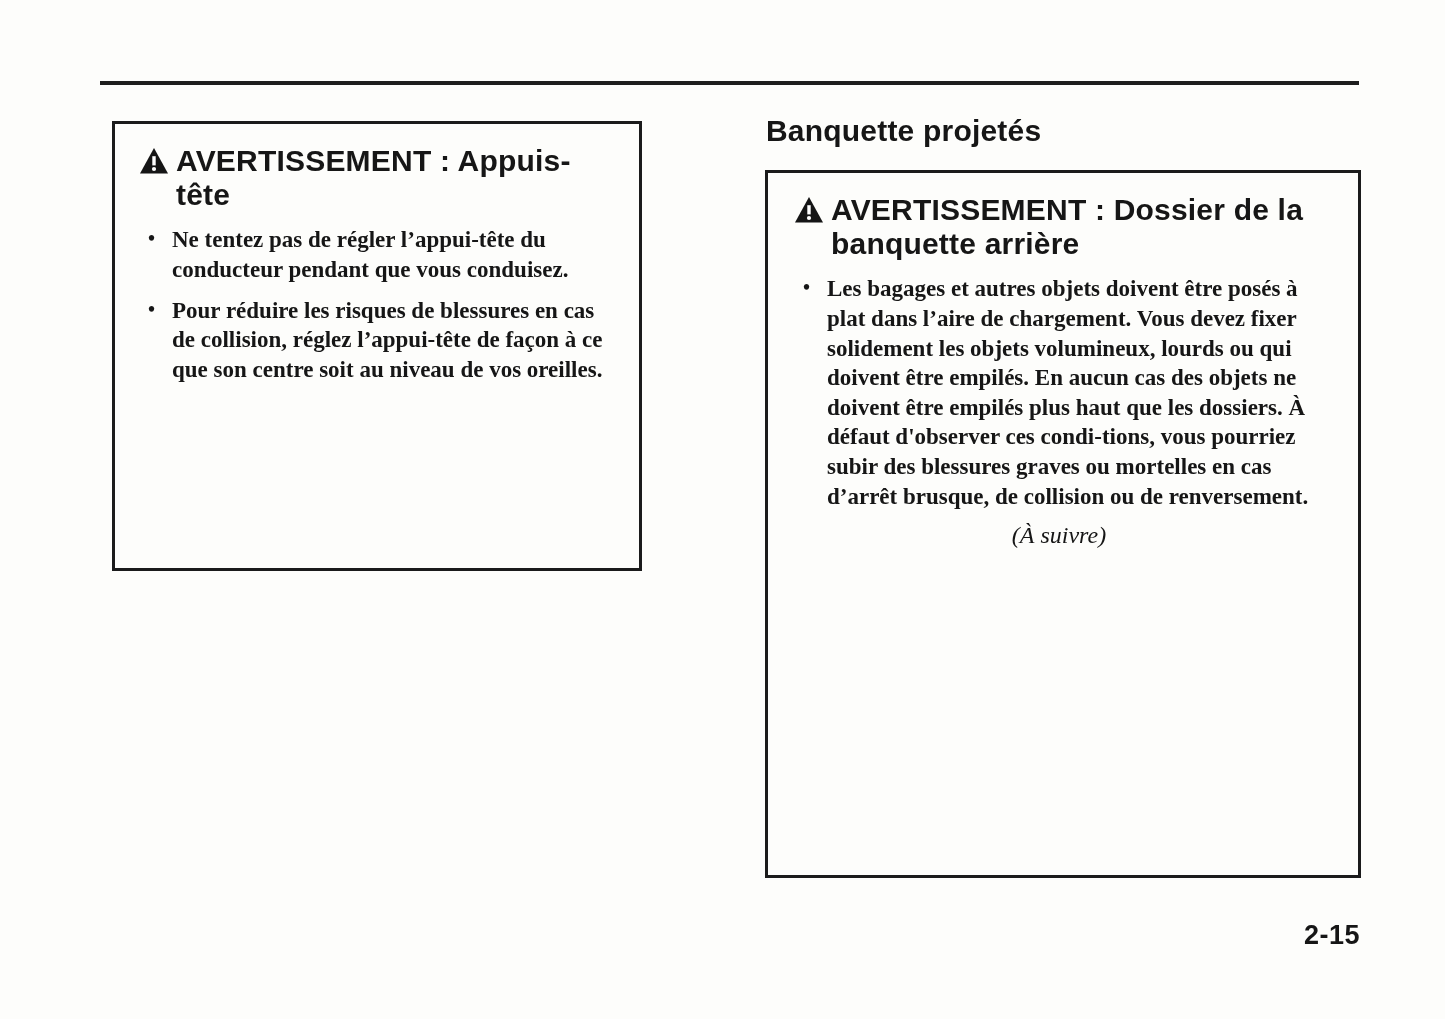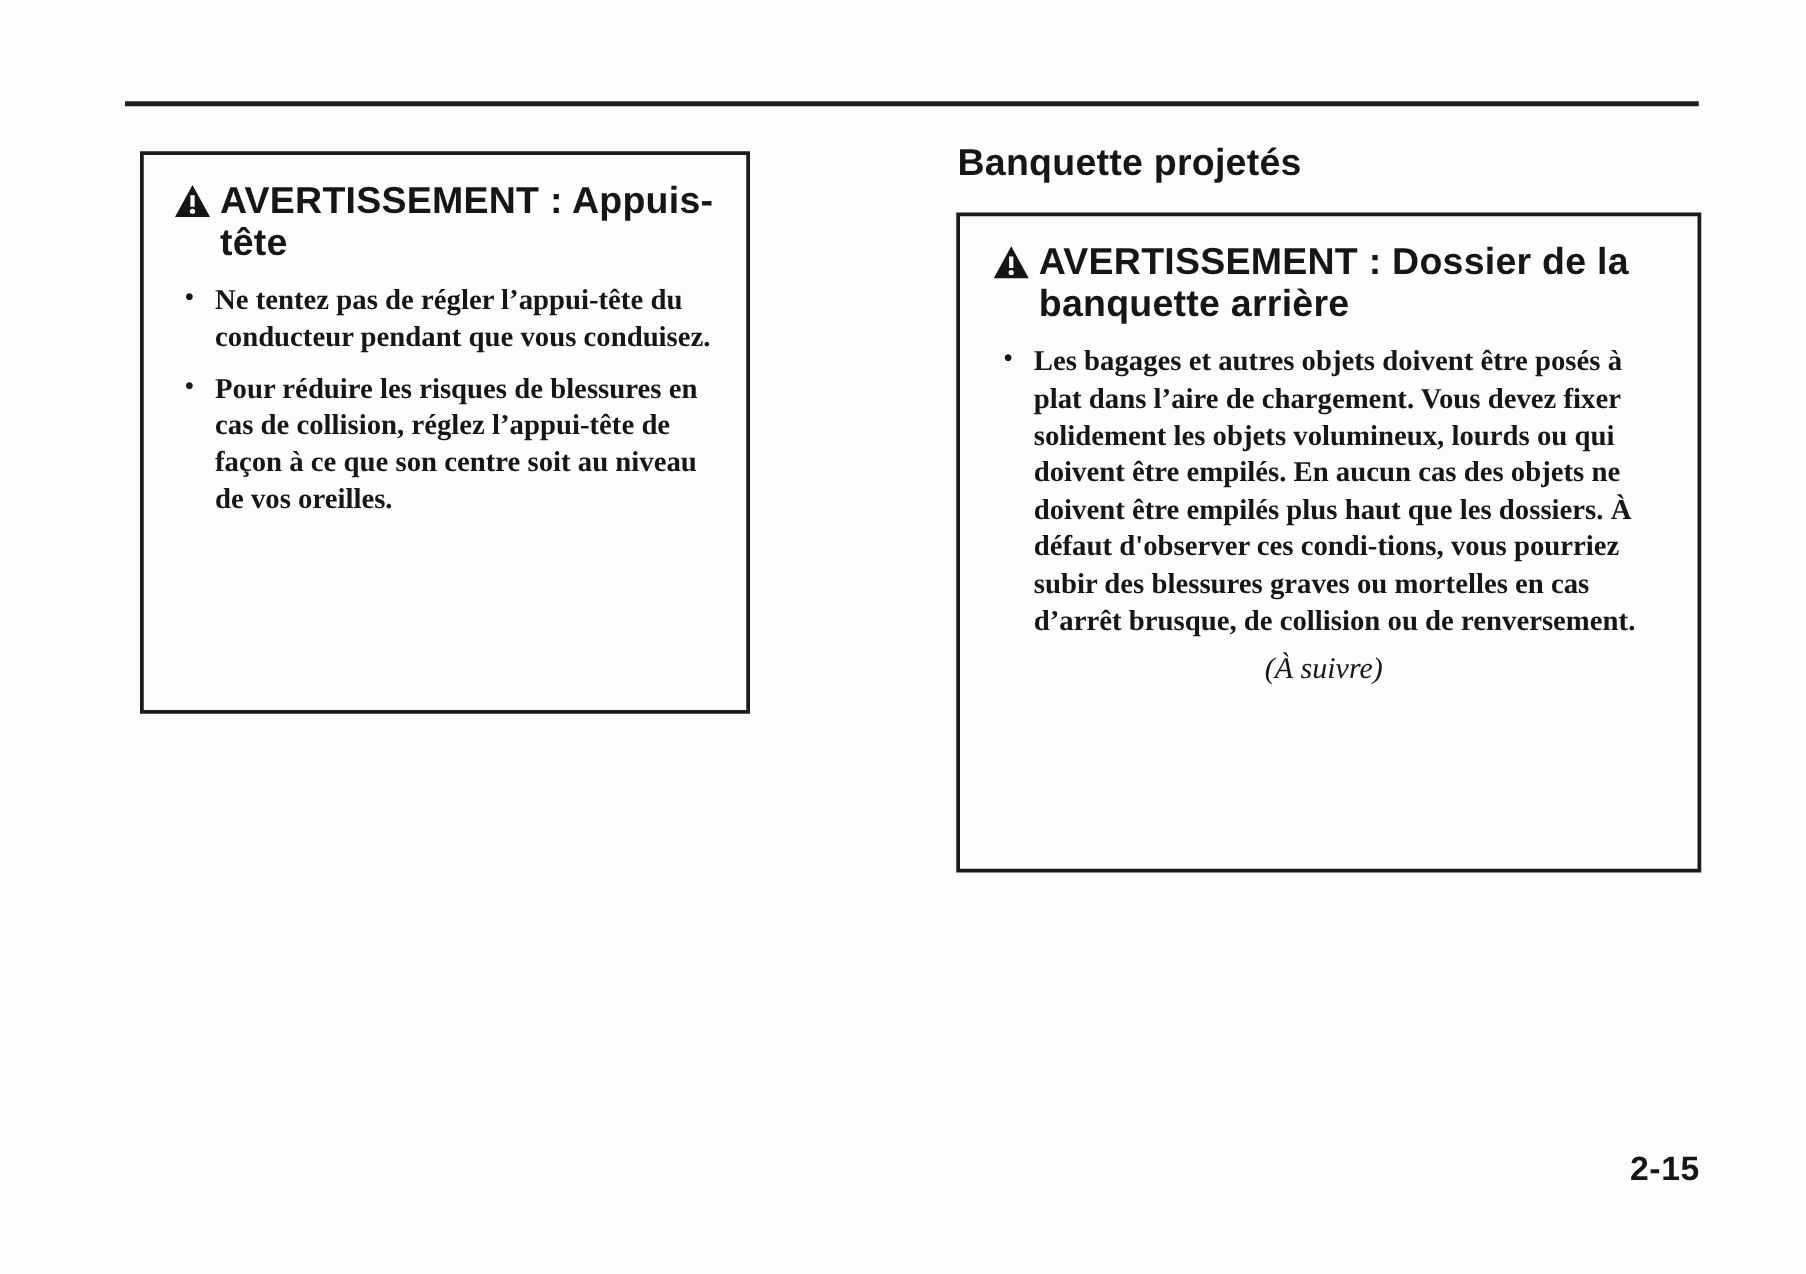--- a/index.html
+++ b/index.html
@@ -21,29 +21,29 @@
     background: #1e1e1e;
   }
   .wbox {
     position: absolute;
     border: 3px solid #1b1b1b;
     background: transparent;
   }
   .left-box {
     left: 112px;
     top: 121px;
-    width: 488px;
+    width: 530px;
     height: 450px;
     padding: 20px 24px 0 24px;
   }
   .right-box {
     left: 765px;
     top: 170px;
     width: 596px;
-    height: 528px;
+    height: 708px;
     padding: 20px 26px 0 26px;
   }
   .wtitle {
     display: flex;
     align-items: flex-start;
     gap: 7px;
     font-family: "Liberation Sans", sans-serif;
     font-weight: 700;
     font-size: 30px;
     line-height: 1.12;

